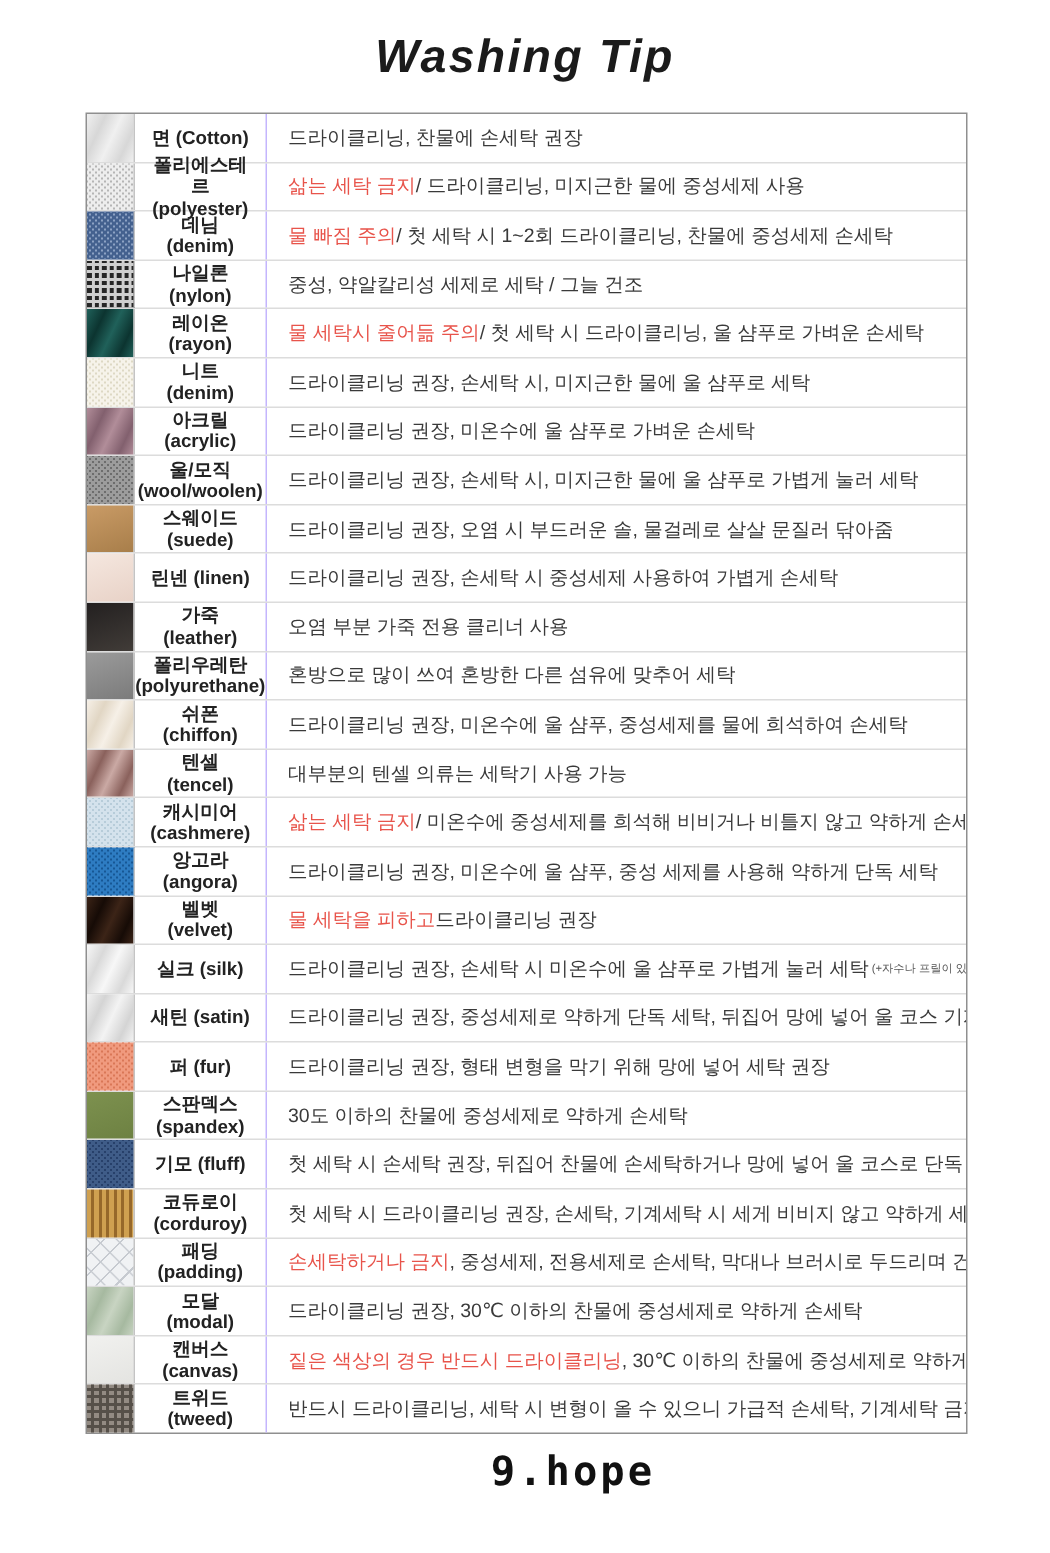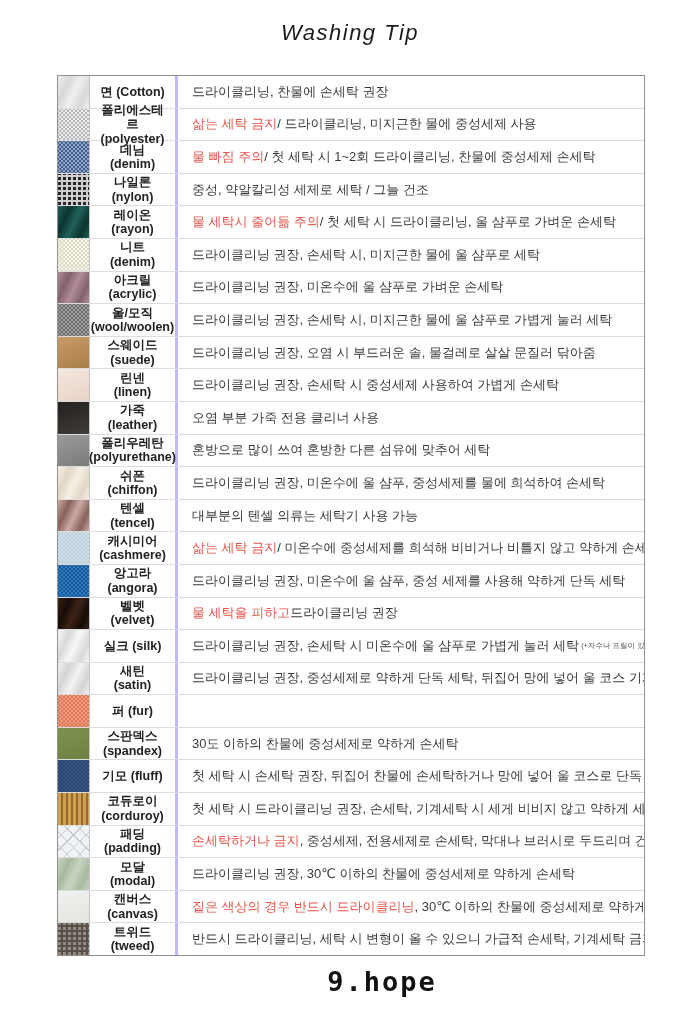--- a/index.html
+++ b/index.html
@@ -3,41 +3,41 @@
 <meta charset="utf-8">
 <style>
   html,body{margin:0;padding:0;}
   body{
     width:700px;height:1035px;background:#ffffff;
     font-family:"Liberation Sans","DejaVu Sans",sans-serif;
     color:#333;position:relative;overflow:hidden;
   }
   .page-title{
     position:absolute;top:20px;left:0;width:700px;text-align:center;
-    font-size:22px;font-style:italic;font-weight:400;color:#1b1b1b;
+    font-size:31px;font-style:italic;font-weight:700;color:#1b1b1b;
     letter-spacing:1.5px;
   }
   .fabric-table{
     position:absolute;left:57px;top:75px;width:588px;height:881px;
     border:1px solid #8f8f8f;box-sizing:border-box;
     display:flex;flex-direction:column;background:#fff;
   }
   .row{
     flex:1;display:flex;align-items:stretch;
     border-bottom:1px solid #dcdcdc;min-height:0;
   }
   .row:last-child{border-bottom:none;}
   .swatch{
     width:31px;flex:0 0 31px;border-right:1px solid #c4c4c4;
   }
   .name{
     width:88px;flex:0 0 88px;display:flex;flex-direction:column;
     justify-content:center;align-items:center;text-align:center;
     font-weight:bold;font-size:12.5px;line-height:1.15;color:#222;
-    border-right:3px solid #c4b5fd;padding:0 10px;box-sizing:border-box;
+    border-right:1px solid #c4b5fd;padding:0 10px;box-sizing:border-box;
   }
   .desc{
     flex:1;display:flex;align-items:center;
     font-size:13px;color:#3a3a3a;padding-left:14px;padding-right:4px;
     white-space:nowrap;overflow:hidden;
   }
   .desc .warning{color:#e8544b;}
   .desc .note{font-size:7.5px;color:#555;margin-left:2px;}
   .footer-logo{
     position:absolute;top:966px;left:0;width:700px;text-align:center;
@@ -270,20 +270,23 @@
     <div class="desc">
         <span>드라이클리닝 권장, 중성세제로 약하게 단독 세탁, 뒤집어 망에 넣어 울 코스 기계 세탁</span>
       </div>
   </div>
 
   <div class="row">
     <div class="swatch tx-speckle" style="--c1: #f09a7e; --c2: #d97757;"></div>
     <div class="name">
         <div>퍼 (fur)</div>
       </div>
+    <div class="desc">
+        <span>드라이클리닝 권장, 형태 변형을 막기 위해 망에 넣어 세탁 권장</span>
+      </div>
   </div>
 
   <div class="row">
     <div class="swatch tx-plain" style="--c1: #7d914f; --c2: #6d8142;"></div>
     <div class="name">
         <div>스판덱스</div>
         <div>(spandex)</div>
       </div>
     <div class="desc">
         <span>30도 이하의 찬물에 중성세제로 약하게 손세탁</span>

